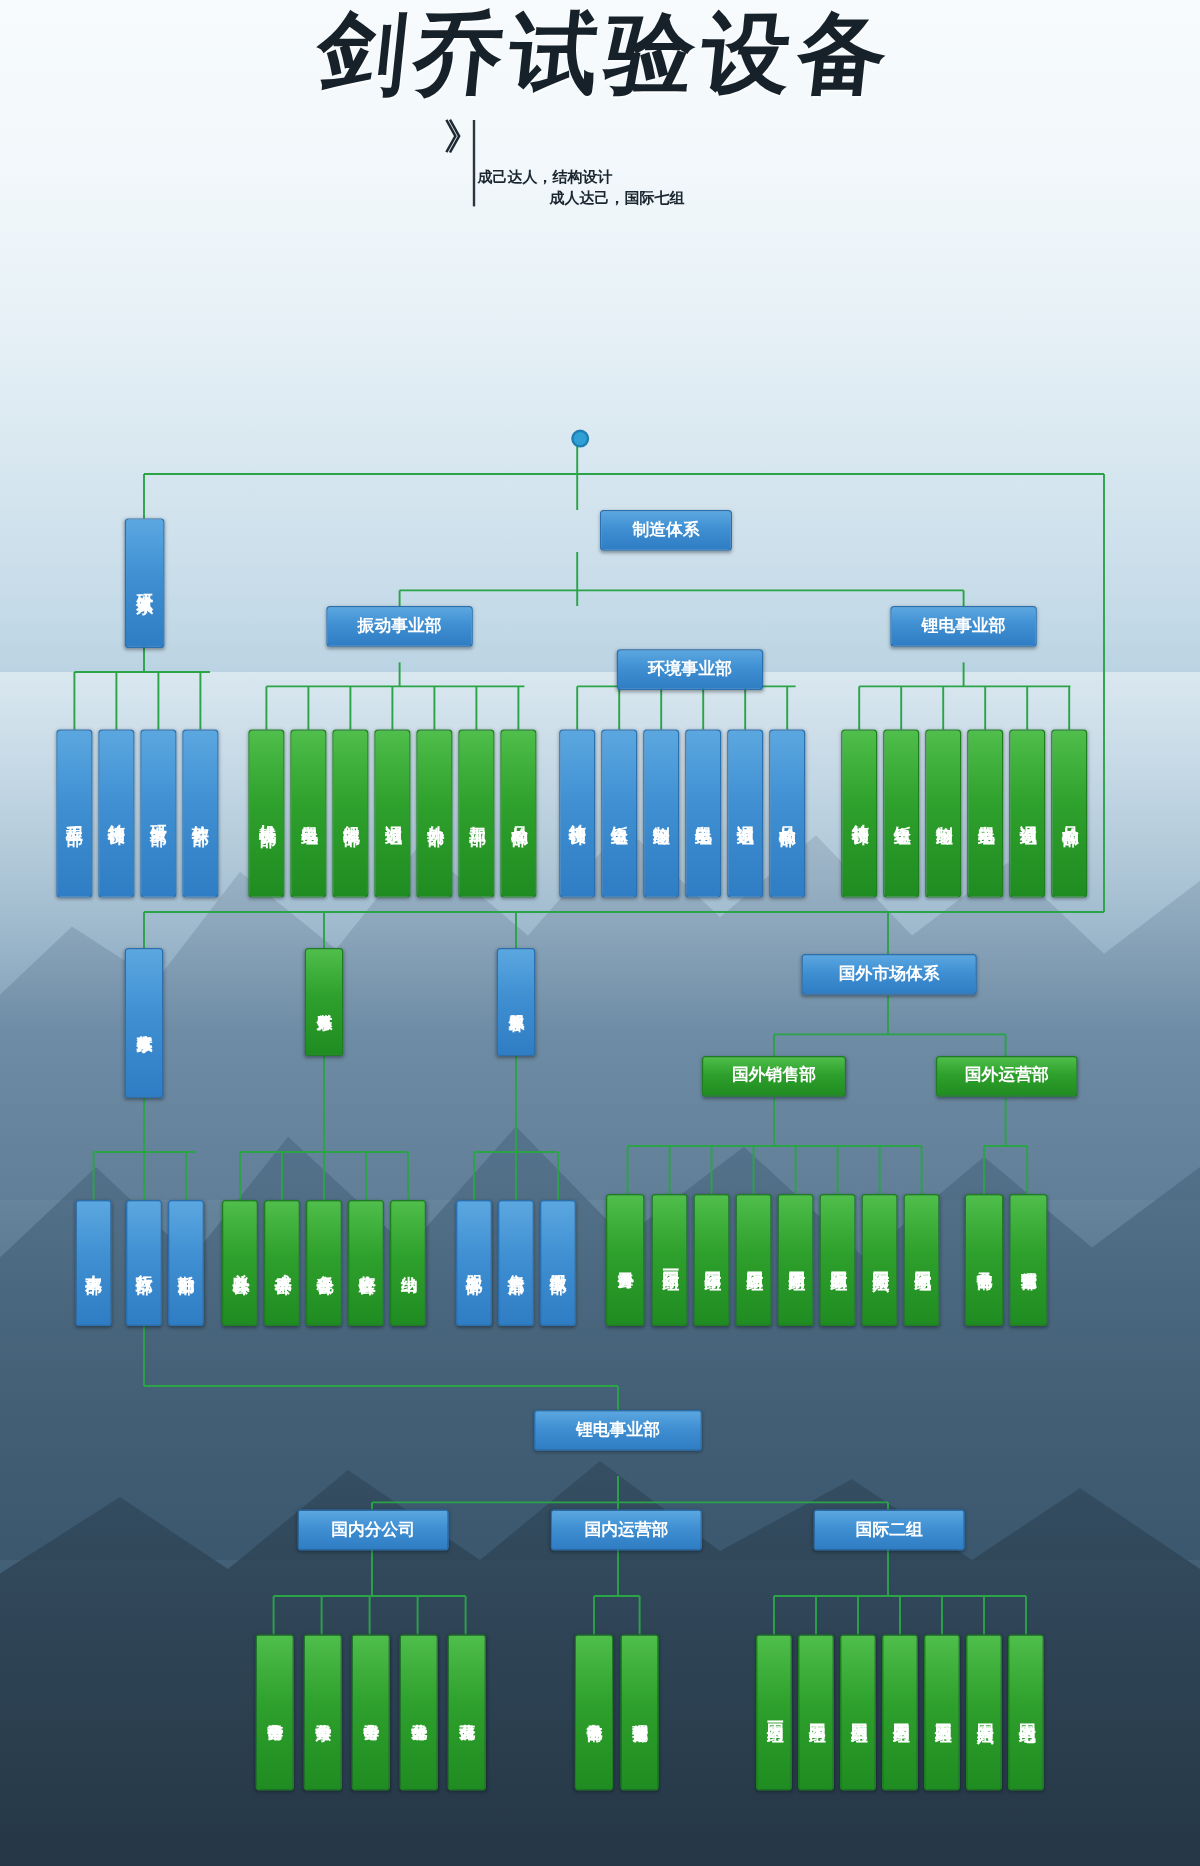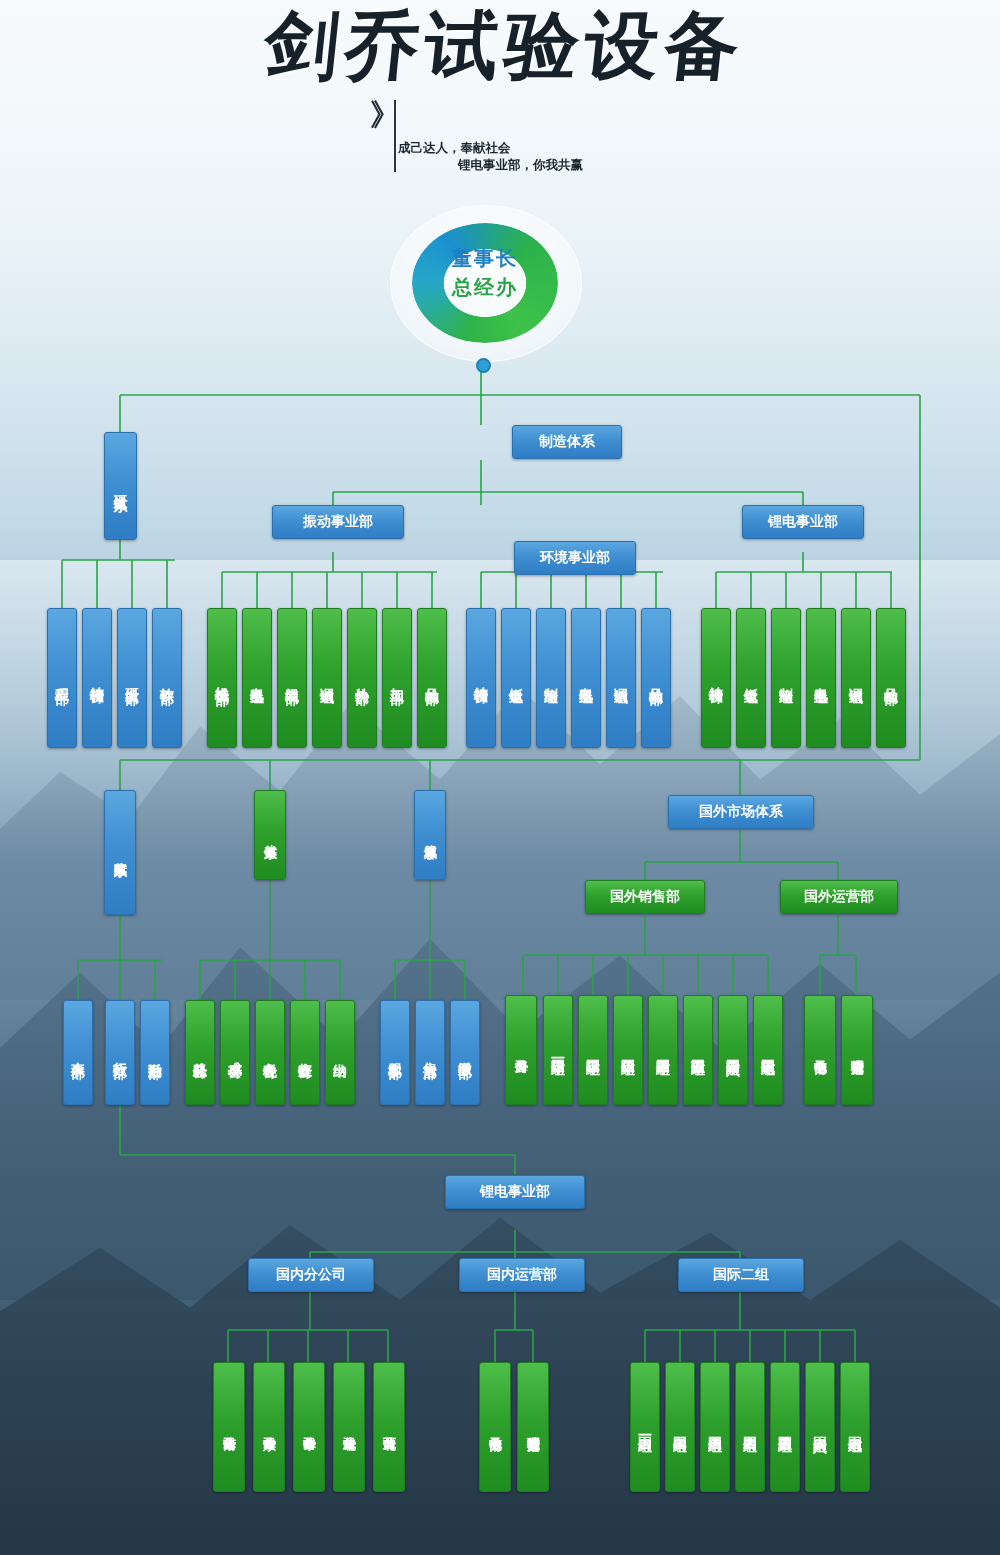--- a/index.html
+++ b/index.html
@@ -97,22 +97,22 @@
   <div class="haze2"></div>
 </div>
 
 <div id="header">
   <div id="brand">剑乔试验设备</div>
   <div id="vline"></div>
   <div id="subwrap">
     <span id="chev">》</span>
   </div>
   <div id="motto">
-    <div class="l1">成己达人，奉献社会</div>
-    <div class="l2">锂电事业部，你我共赢</div>
+    <div class="l1">成己达人，结构设计</div>
+    <div class="l2">成人达己，国际七组</div>
   </div>
 </div>
 
 <div id="chart">
 
   <svg id="lines">
     <g stroke="#2aa447" stroke-width="1.6" fill="none">
 
       <path d="M481,360 L481,395"></path>
 
@@ -231,34 +231,26 @@
       <path d="M645,1330 L645,1362"></path>
         <path d="M680,1330 L680,1362"></path>
       <path d="M715,1330 L715,1362"></path>
         <path d="M750,1330 L750,1362"></path>
       <path d="M785,1330 L785,1362"></path>
         <path d="M820,1330 L820,1362"></path>
       <path d="M855,1330 L855,1362"></path>
     </g>
   </svg>
 
-  <div id="root">
-    <div id="ring-outer"></div>
-    <div id="ring"></div>
-    <div id="root-label">
-      <div class="l1">董事长</div>
-      <div class="l2">总经办</div>
-    </div>
-  </div>
   <div id="root-dot"></div>
 
-  <div class="node blue h" style="left:512px;top:425px;width:110px;height:34px;">制造体系</div>
+  <div class="node blue h" style="left:500px;top:425px;width:110px;height:34px;">制造体系</div>
   <div class="node blue v" style="left:104px;top:432px;width:33px;height:108px;">研发体系</div>
 
-  <div class="node blue h" style="left:272px;top:505px;width:132px;height:34px;">振动事业部</div>
+  <div class="node blue h" style="left:272px;top:505px;width:122px;height:34px;">振动事业部</div>
   <div class="node blue h" style="left:514px;top:505px;width:122px;height:34px;margin-top:36px;">环境事业部</div>
   <div class="node blue h" style="left:742px;top:505px;width:122px;height:34px;">锂电事业部</div>
 
   <div class="node blue v" style="left:47px;top:608px;width:30px;height:140px;">工程部</div>
   <div class="node blue v" style="left:82px;top:608px;width:30px;height:140px;">结构设计</div>
   <div class="node blue v" style="left:117px;top:608px;width:30px;height:140px;">研发部</div>
   <div class="node blue v" style="left:152px;top:608px;width:30px;height:140px;">软件部</div>
 
   <div class="node green v" style="left:207px;top:608px;width:30px;height:140px;">机械设计部</div>
   <div class="node green v" style="left:242px;top:608px;width:30px;height:140px;">电器组</div>

